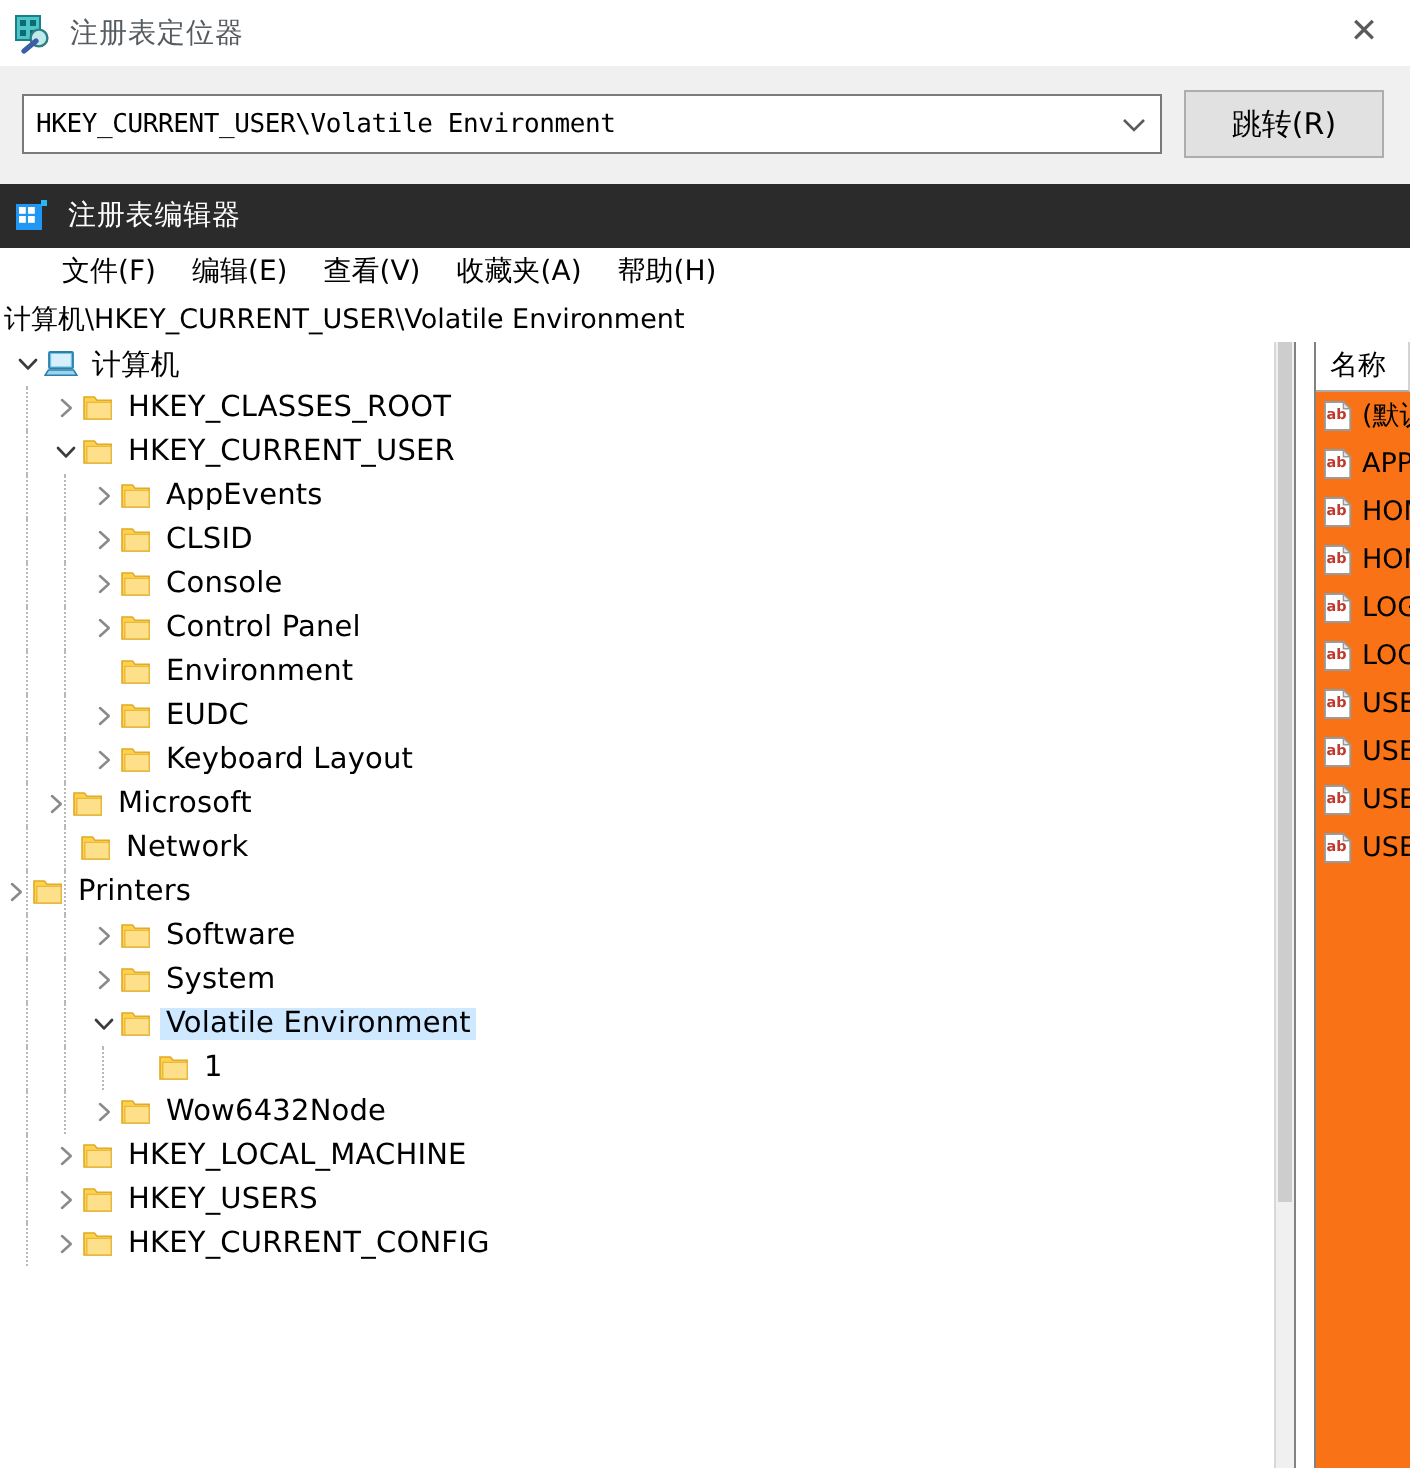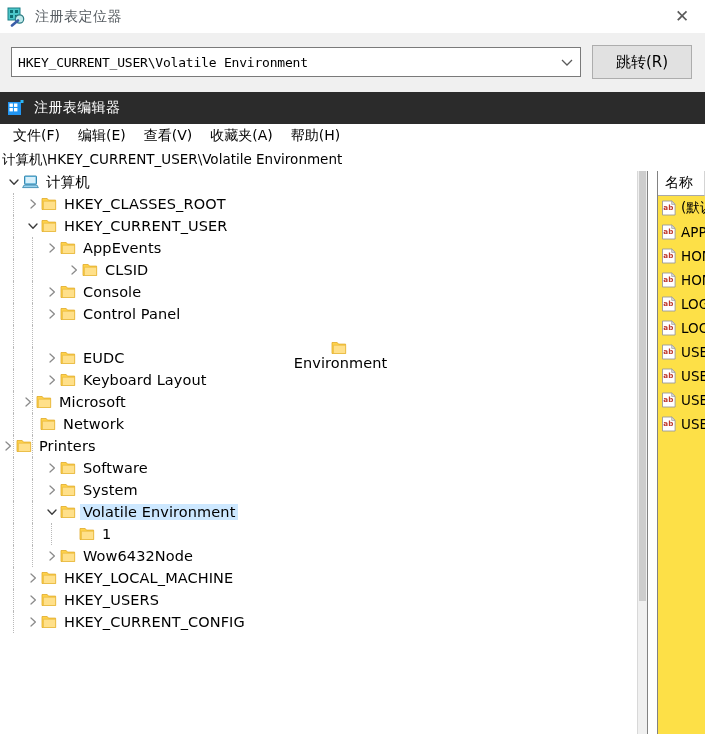--- a/index.html
+++ b/index.html
@@ -136,21 +136,21 @@
     color: #ffffff;
     font-size: 14px;
     font-family: "DejaVu Sans", "Liberation Sans", sans-serif;
     letter-spacing: 0.4px;
   }
   #menubar {
     height: 24px;
     background: #ffffff;
     display: flex;
     align-items: center;
-    padding-left: 4px;
+    padding-left: 22px;
     border-bottom: 1px solid #ffffff;
   }
   .menu-item {
     font-size: 14px;
     color: #000;
     padding: 2px 9px;
     font-family: "DejaVu Sans", "Liberation Sans", sans-serif;
     cursor: default;
     white-space: nowrap;
   }
@@ -198,21 +198,21 @@
   }
   #splitter {
     width: 9px;
     background: #ffffff;
     border-left: 1px solid #828282;
     border-right: 1px solid #828282;
     flex: 0 0 auto;
   }
   #values-pane {
     flex: 1 1 auto;
-    background: #fde047;
+    background: #f97316;
     position: relative;
     overflow: hidden;
   }
   #values-header {
     height: 24px;
     background: #ffffff;
     border-bottom: 1px solid #a9a9a9;
     border-right: 1px solid #d4d4d4;
     display: flex;
     align-items: center;
@@ -392,21 +392,21 @@
             </svg>
           </span>
           <span class="folder-icon"><svg width="16" height="14" viewBox="0 0 16 14">
               <path d="M1 1.5h5.2l1.3 1.6H14.6v9.4H1z" fill="#ffd24a" stroke="#e0a92a" stroke-width="0.8"></path>
               <path d="M2.4 4.2h12.2v8.3H2.4z" fill="#ffe08a" stroke="#e8b93d" stroke-width="0.7"></path>
             </svg></span>
           <span class="tree-label">AppEvents</span>
           <span class="guide" style="left: 13px; border-left: 1px dotted rgb(185, 185, 185);"></span>
           <span class="guide" style="left: 32px; border-left: 1px dotted rgb(185, 185, 185);"></span>
         </div>
-        <div class="tree-row" style="padding-left: 66px;">
+        <div class="tree-row" style="padding-left: 44px;">
           <span class="expander">
             <svg width="10" height="12" viewBox="0 0 10 12">
               <polyline points="3,2 7.4,6 3,10" fill="none" stroke="#8a8a8a" stroke-width="1.25" stroke-linecap="round" stroke-linejoin="round"></polyline>
             </svg>
           </span>
           <span class="folder-icon"><svg width="16" height="14" viewBox="0 0 16 14">
               <path d="M1 1.5h5.2l1.3 1.6H14.6v9.4H1z" fill="#ffd24a" stroke="#e0a92a" stroke-width="0.8"></path>
               <path d="M2.4 4.2h12.2v8.3H2.4z" fill="#ffe08a" stroke="#e8b93d" stroke-width="0.7"></path>
             </svg></span>
           <span class="tree-label">CLSID</span>
@@ -434,21 +434,21 @@
             </svg>
           </span>
           <span class="folder-icon"><svg width="16" height="14" viewBox="0 0 16 14">
               <path d="M1 1.5h5.2l1.3 1.6H14.6v9.4H1z" fill="#ffd24a" stroke="#e0a92a" stroke-width="0.8"></path>
               <path d="M2.4 4.2h12.2v8.3H2.4z" fill="#ffe08a" stroke="#e8b93d" stroke-width="0.7"></path>
             </svg></span>
           <span class="tree-label">Control Panel</span>
           <span class="guide" style="left: 13px; border-left: 1px dotted rgb(185, 185, 185);"></span>
           <span class="guide" style="left: 32px; border-left: 1px dotted rgb(185, 185, 185);"></span>
         </div>
-        <div class="tree-row" style="padding-left: 44px; flex-direction: column;">
+        <div class="tree-row" style="padding-left: 44px;">
           <span class="expander leaf"></span>
           <span class="folder-icon"><svg width="16" height="14" viewBox="0 0 16 14">
               <path d="M1 1.5h5.2l1.3 1.6H14.6v9.4H1z" fill="#ffd24a" stroke="#e0a92a" stroke-width="0.8"></path>
               <path d="M2.4 4.2h12.2v8.3H2.4z" fill="#ffe08a" stroke="#e8b93d" stroke-width="0.7"></path>
             </svg></span>
           <span class="tree-label">Environment</span>
           <span class="guide" style="left: 13px; border-left: 1px dotted rgb(185, 185, 185);"></span>
           <span class="guide" style="left: 32px; border-left: 1px dotted rgb(185, 185, 185);"></span>
         </div>
         <div class="tree-row" style="padding-left: 44px;">

